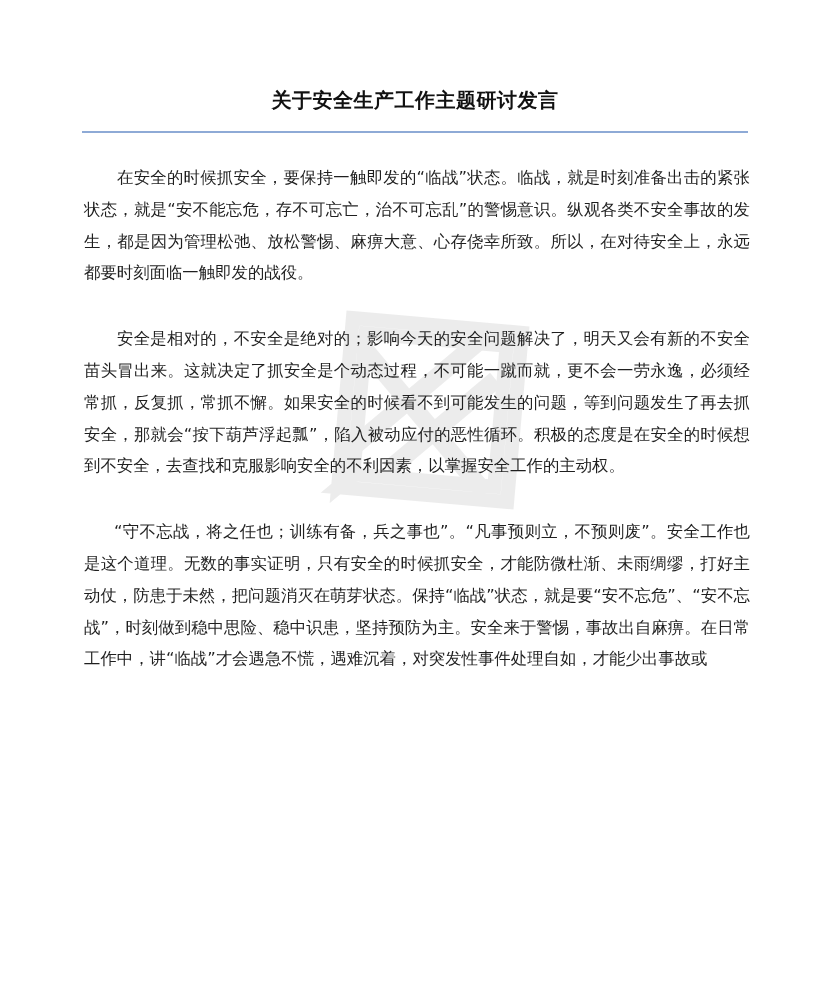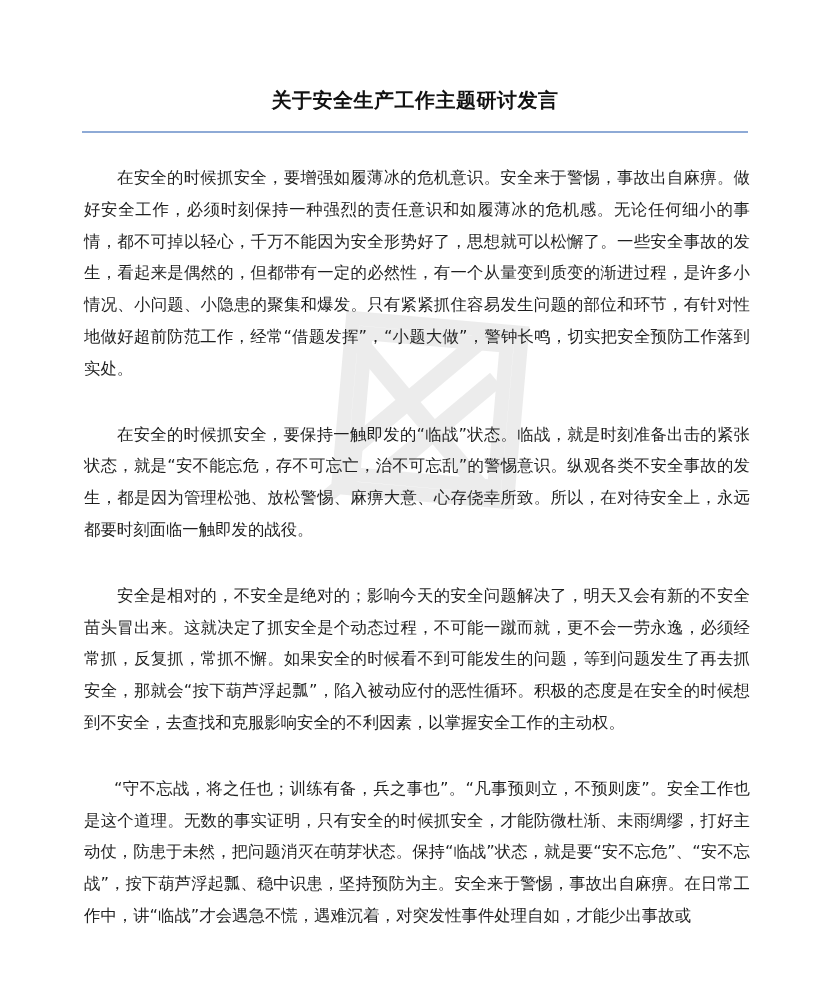--- a/index.html
+++ b/index.html
@@ -82,19 +82,18 @@
       <rect x="120" y="40" width="18" height="200"></rect>
       <polygon points="140,20 260,140 140,260 20,140 40,140 140,40 240,140 140,240 40,140 20,140" fill="none" stroke="#000" stroke-width="14"></polygon>
     </g>
   </svg>
 
   <h1 class="title" style="margin:0;">关于安全生产工作主题研讨发言</h1>
 
   <div class="divider"></div>
 
   <div class="content">
-    <p class="para">在安全的时候抓安全，要增强如履薄冰的危机意识。安全来于警惕，事故出自麻痹。做好安全工作，必须时刻保持一种强烈的责任意识和如履薄冰的危机感。无论任何细小的事情，都不可掉以轻心，千万不能因为安全形势好了，思想就可以松懈了。一些安全事故的发生，看起来是偶然的，但都带有一定的必然性，有一个从量变到质变的渐进过程，是许多小情况、小问题、小隐患的聚集和爆发。只有紧紧抓住容易发生问题的部位和环节，有针对性地做好超前防范工作，经常“借题发挥”，“小题大做”，警钟长鸣，切实把安全预防工作落到实处。</p>
     <p class="para">在安全的时候抓安全，要保持一触即发的“临战”状态。临战，就是时刻准备出击的紧张状态，就是“安不能忘危，存不可忘亡，治不可忘乱”的警惕意识。纵观各类不安全事故的发生，都是因为管理松弛、放松警惕、麻痹大意、心存侥幸所致。所以，在对待安全上，永远都要时刻面临一触即发的战役。</p>
     <p class="para">安全是相对的，不安全是绝对的；影响今天的安全问题解决了，明天又会有新的不安全苗头冒出来。这就决定了抓安全是个动态过程，不可能一蹴而就，更不会一劳永逸，必须经常抓，反复抓，常抓不懈。如果安全的时候看不到可能发生的问题，等到问题发生了再去抓安全，那就会“按下葫芦浮起瓢”，陷入被动应付的恶性循环。积极的态度是在安全的时候想到不安全，去查找和克服影响安全的不利因素，以掌握安全工作的主动权。</p>
-    <p class="para quote-start">“守不忘战，将之任也；训练有备，兵之事也”。“凡事预则立，不预则废”。安全工作也是这个道理。无数的事实证明，只有安全的时候抓安全，才能防微杜渐、未雨绸缪，打好主动仗，防患于未然，把问题消灭在萌芽状态。保持“临战”状态，就是要“安不忘危”、“安不忘战”，按下葫芦浮起瓢、稳中识患，坚持预防为主。安全来于警惕，事故出自麻痹。在日常工作中，讲“临战”才会遇急不慌，遇难沉着，对突发性事件处理自如，才能少出事故或</p>
+    <p class="para quote-start">“守不忘战，将之任也；训练有备，兵之事也”。“凡事预则立，不预则废”。安全工作也是这个道理。无数的事实证明，只有安全的时候抓安全，才能防微杜渐、未雨绸缪，打好主动仗，防患于未然，把问题消灭在萌芽状态。保持“临战”状态，就是要“安不忘危”、“安不忘战”，时刻做到稳中思险、稳中识患，坚持预防为主。安全来于警惕，事故出自麻痹。在日常工作中，讲“临战”才会遇急不慌，遇难沉着，对突发性事件处理自如，才能少出事故或</p>
   </div>
 
 </div>
 
 </body></html>

